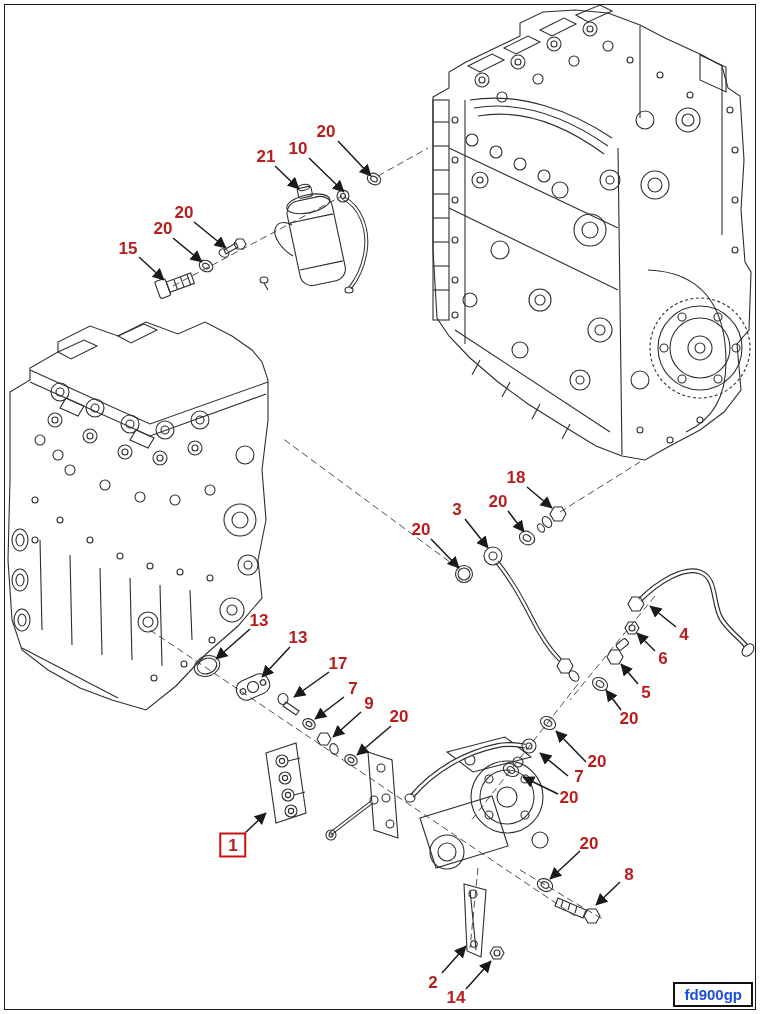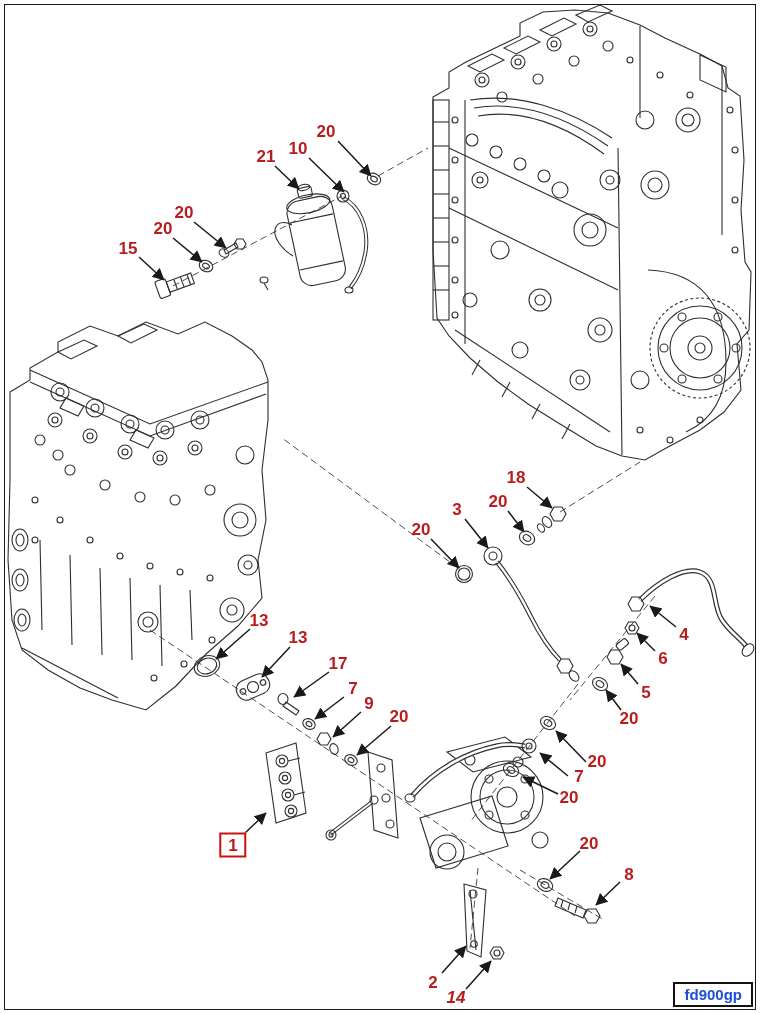--- a/index.html
+++ b/index.html
@@ -465,17 +465,17 @@
       <div class="callout" style="left: 353px; top: 688px;">7</div>
       <div class="callout" style="left: 369px; top: 703px;">9</div>
       <div class="callout" style="left: 399px; top: 716px;">20</div>
       <div class="callout" style="left: 597px; top: 761px;">20</div>
       <div class="callout" style="left: 579px; top: 776px;">7</div>
       <div class="callout" style="left: 569px; top: 797px;">20</div>
       <div class="callout highlight" style="left: 233px; top: 845px; border-color: rgb(204, 17, 17);">1</div>
       <div class="callout" style="left: 589px; top: 843px;">20</div>
       <div class="callout" style="left: 629px; top: 874px;">8</div>
       <div class="callout" style="left: 433px; top: 982px;">2</div>
-      <div class="callout" style="left: 456px; top: 997px; font-style: italic;">14</div>
+      <div class="callout" style="left: 456px; top: 997px;">14</div>
     </div>
 
   <div class="figcode">fd900gp</div>
 </div>
 
 </body></html>

